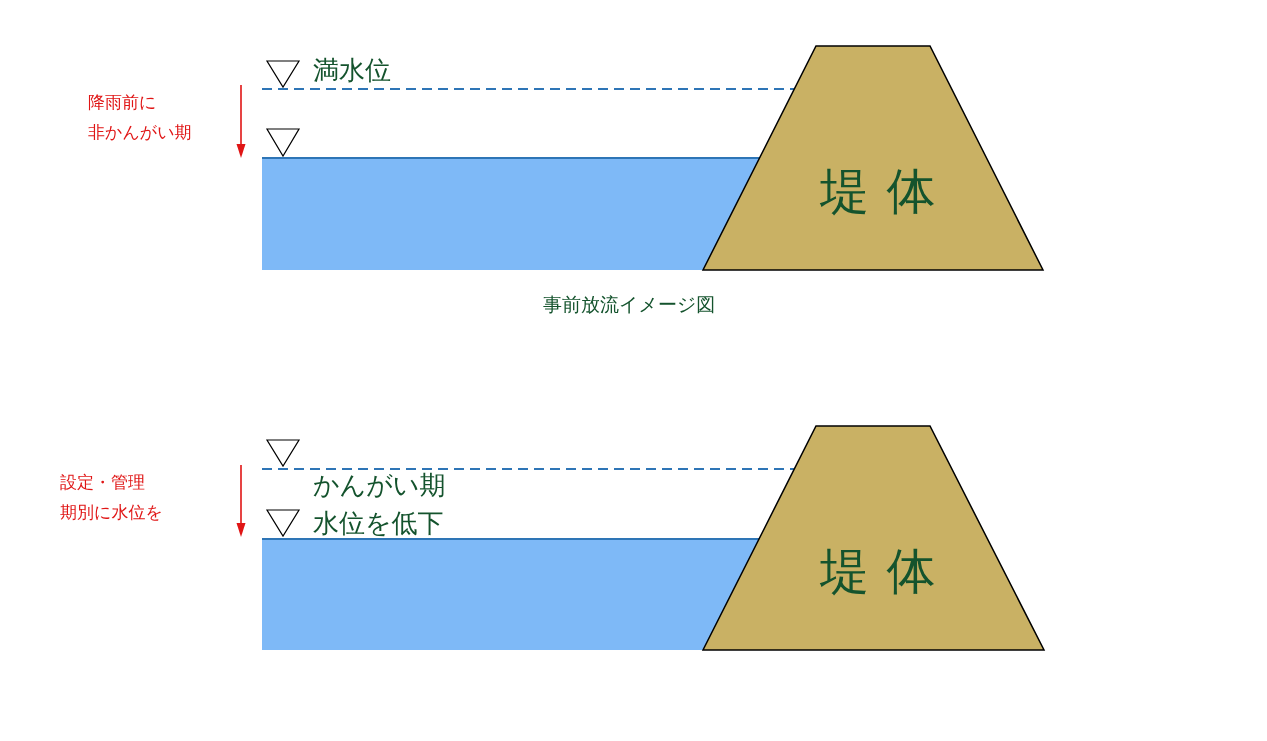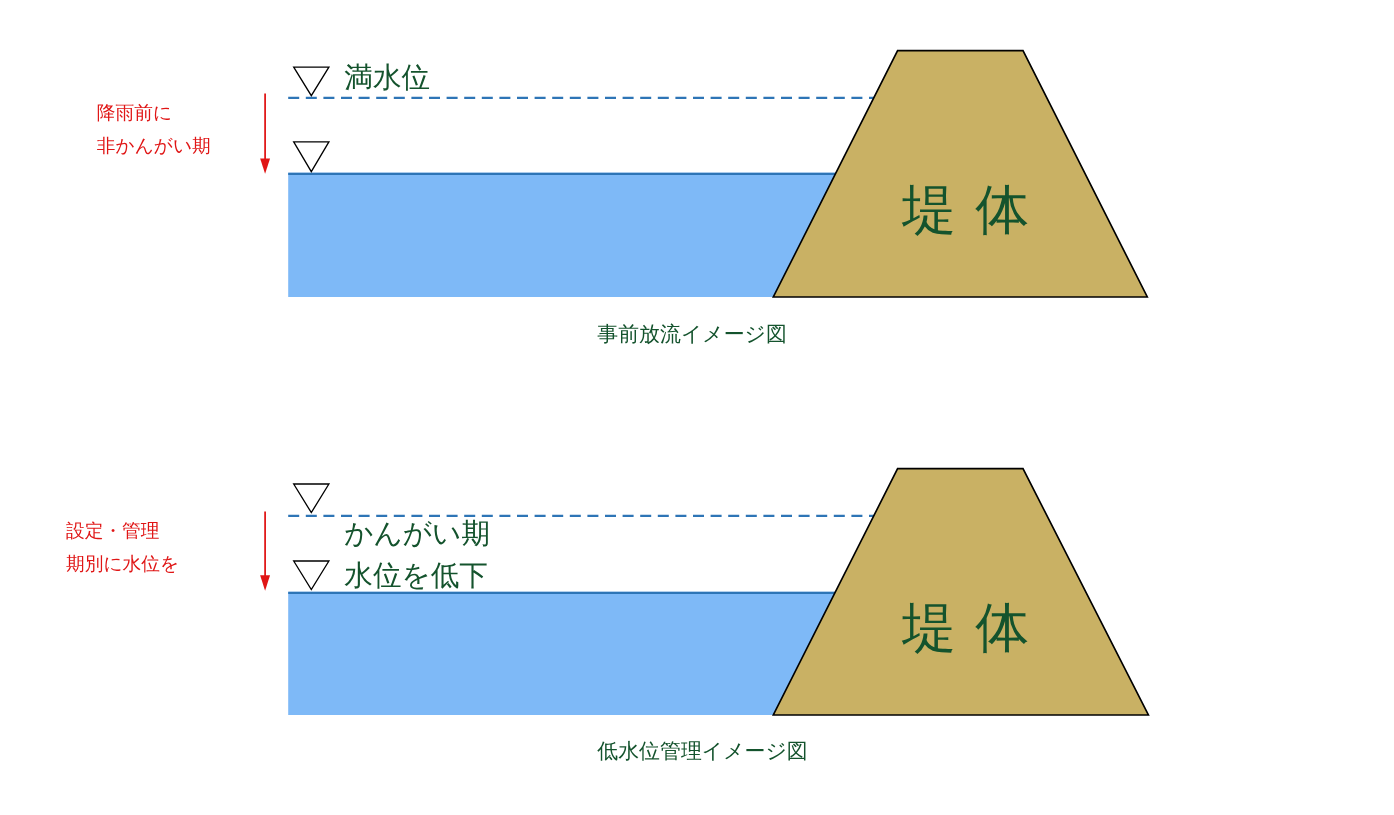--- a/index.html
+++ b/index.html
@@ -92,15 +92,14 @@
     <div>設定・管理</div>
     <div>期別に水位を</div>
   </div>
 
   <div class="txt level-label" style="left:313px; top:440px;margin-top:32px;">かんがい期</div>
 
   <div class="txt level-label" style="left:313px; top:510px;">水位を低下</div>
 
   <div class="txt dam-label" style="left:820px; top:552px;">堤 体</div>
 
-  <div class="txt caption" style="left:543px; top:670px;">低水位管理イメージ図</div>
 
 </div>
 
 </body></html>

